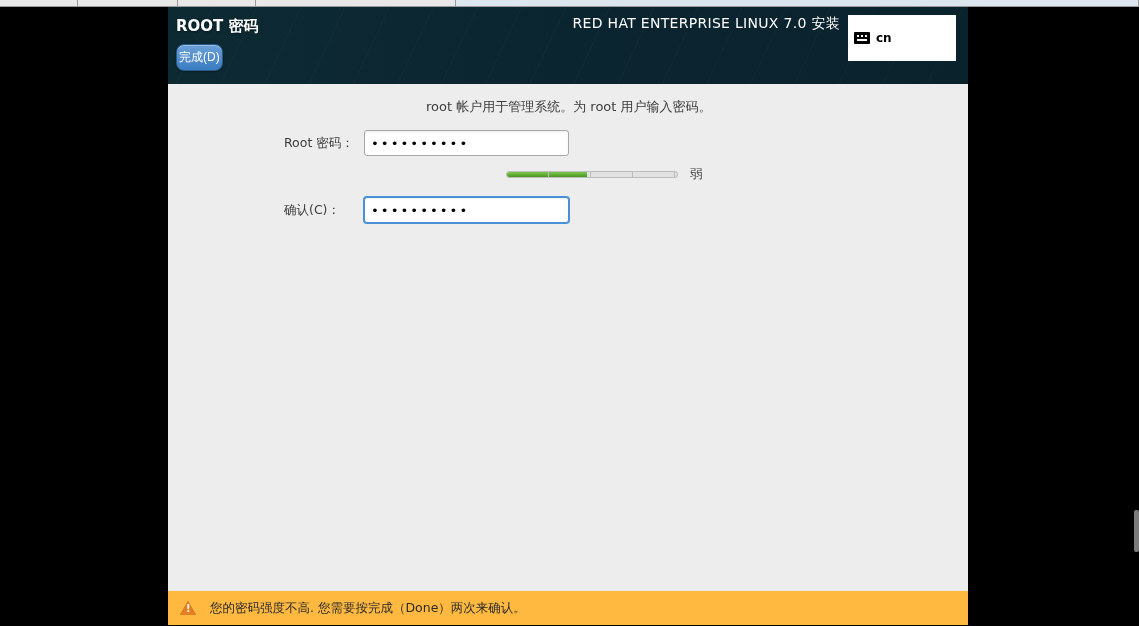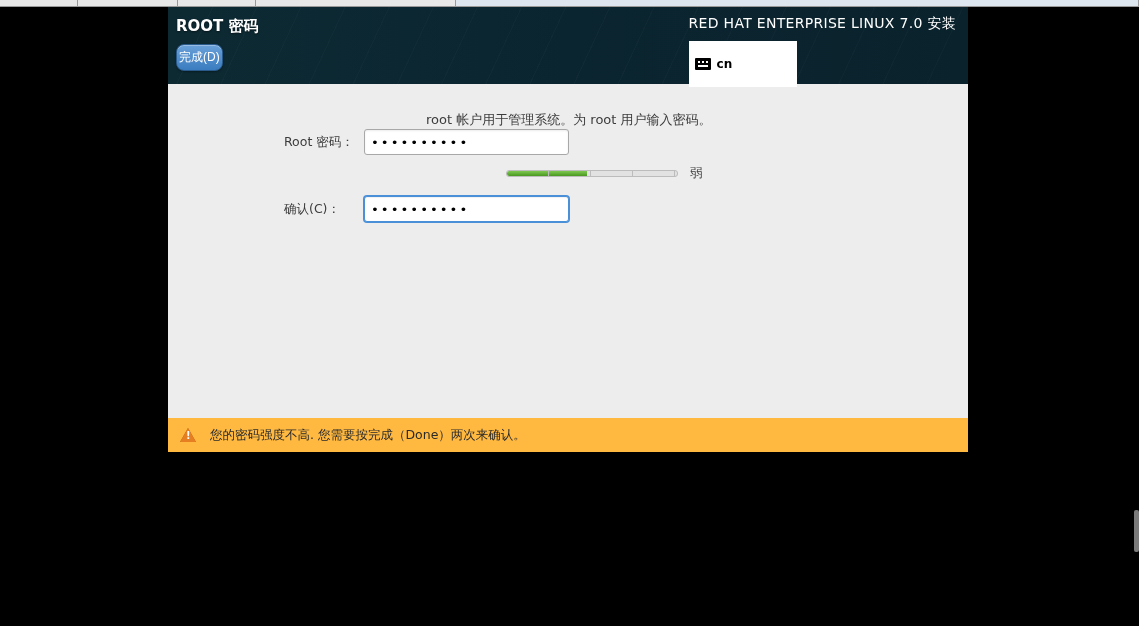--- a/index.html
+++ b/index.html
@@ -27,25 +27,24 @@
     .seg2 { width: 100px; }
     .seg3 { width: 78px; }
     .seg4 { width: 200px; }
     .seg5 { flex: 1; background: #dde5ee; }
 
     .installer-window {
       position: absolute;
       left: 168px;
       top: 7px;
       width: 800px;
-      height: 445px;
+      height: 618px;
       background: #ededed;
       display: flex;
       flex-direction: column;
-      gap: 13px;
     }
 
     .header {
       height: 77px;
       background: #0a2832;
       background-image:
         repeating-linear-gradient(115deg,
           rgba(255,255,255,0.02) 0px,
           rgba(255,255,255,0.02) 1px,
           transparent 1px,
@@ -68,21 +67,21 @@
     .done-button {
       background: linear-gradient(#6aa0d8, #3a7dc0);
       border: 1px solid #2a5a8a;
       color: #fff;
       font-size: 12px;
       padding: 4px 2px;
       border-radius: 8px;
       cursor: pointer;
       box-shadow: inset 0 1px 0 rgba(255,255,255,0.3), 0 1px 2px rgba(0,0,0,0.3);
     }
-    .header-right { display: flex; flex-direction: column; align-items: flex-start; gap: 8px; }
+    .header-right { display: flex; flex-direction: row; align-items: flex-start; gap: 8px; }
     .distro-title {
       font-size: 14px;
       color: #fff;
       font-weight: normal;
       letter-spacing: 0.3px;
     }
     .kbd-indicator {
       background: #fff;
       color: #000;
       padding: 16px 6px;
@@ -112,21 +111,21 @@
 
     .content {
       flex: 1;
       padding: 14px 20px 20px 20px;
       background: #ededed;
     }
     .description {
       text-align: left;
       font-size: 13px;
       color: #3c3c3c;
-      margin-bottom: 0;
+      margin-bottom: 14px;
       margin-left: 238px;
     }
     .form-row {
       display: flex;
       align-items: center;
       margin-bottom: 10px;
       margin-left: 96px;
     }
     .form-label {
       width: 80px;

